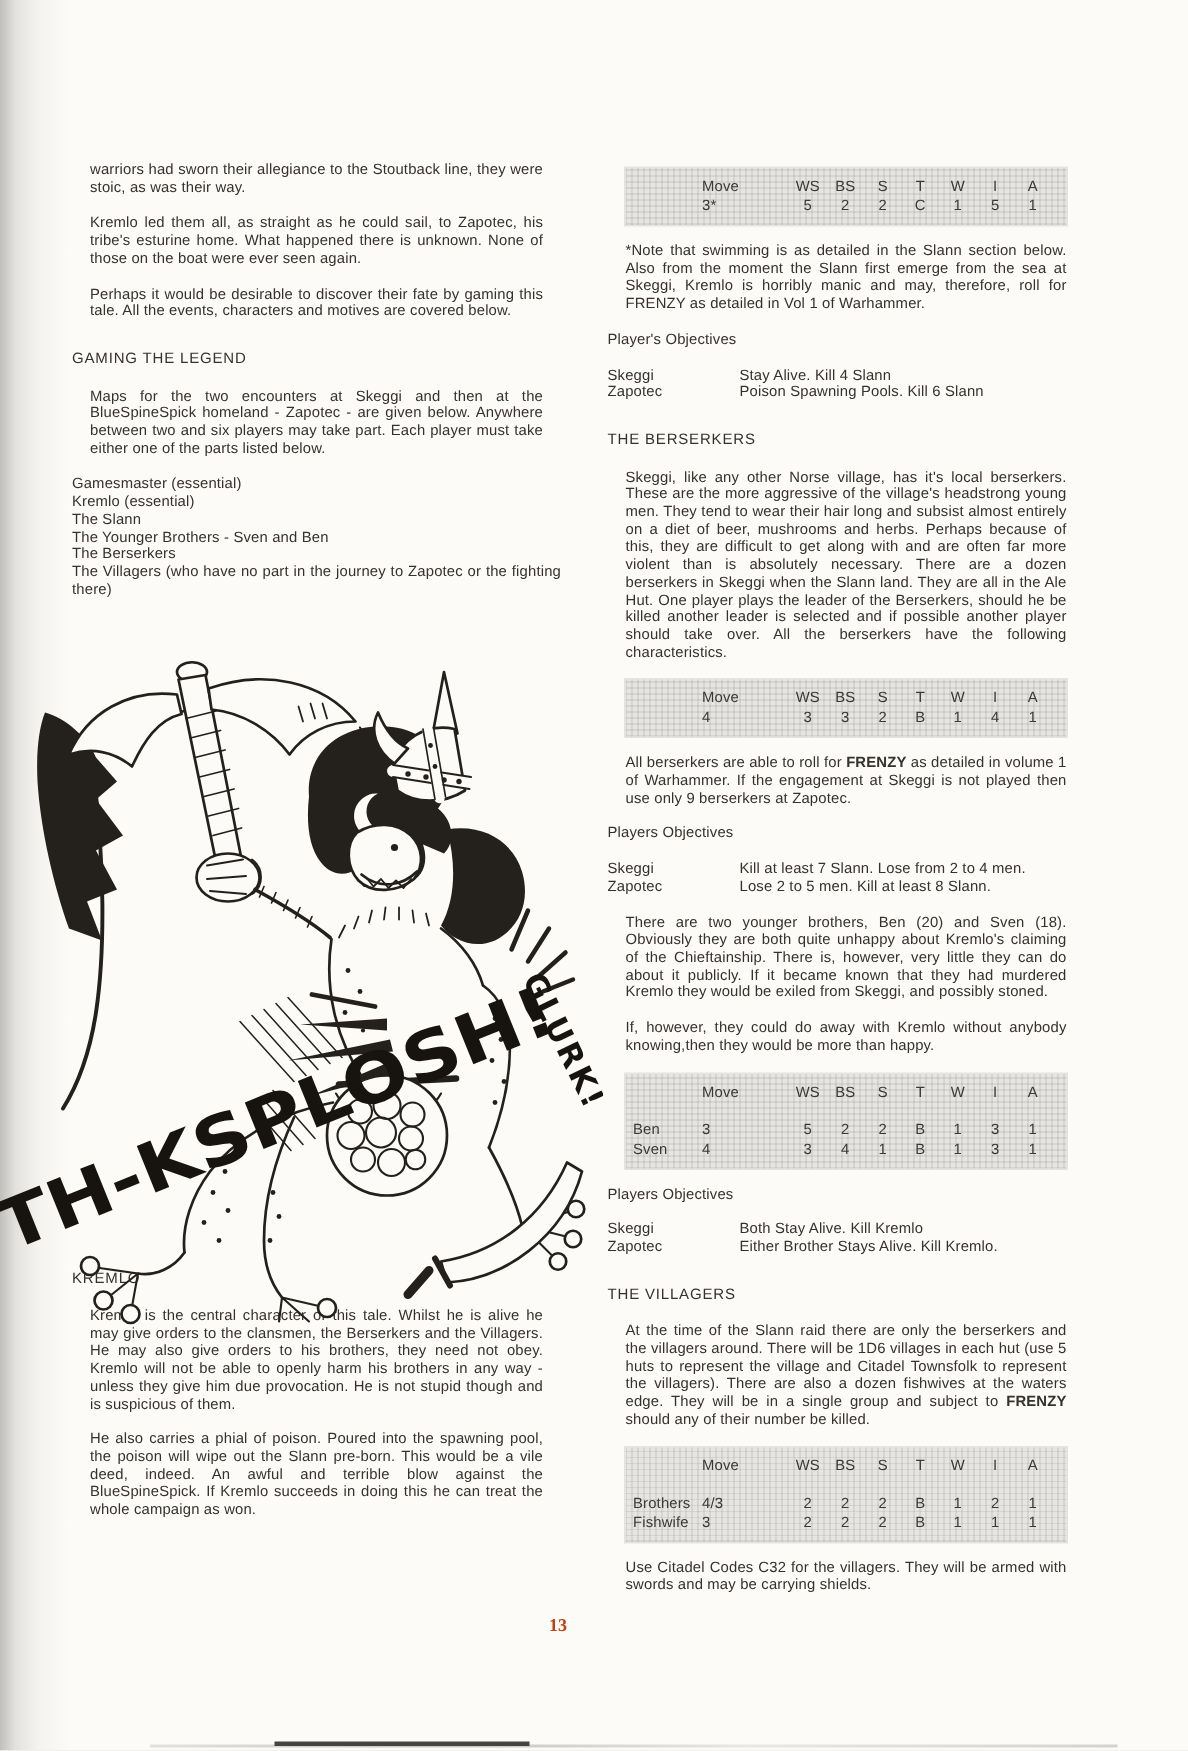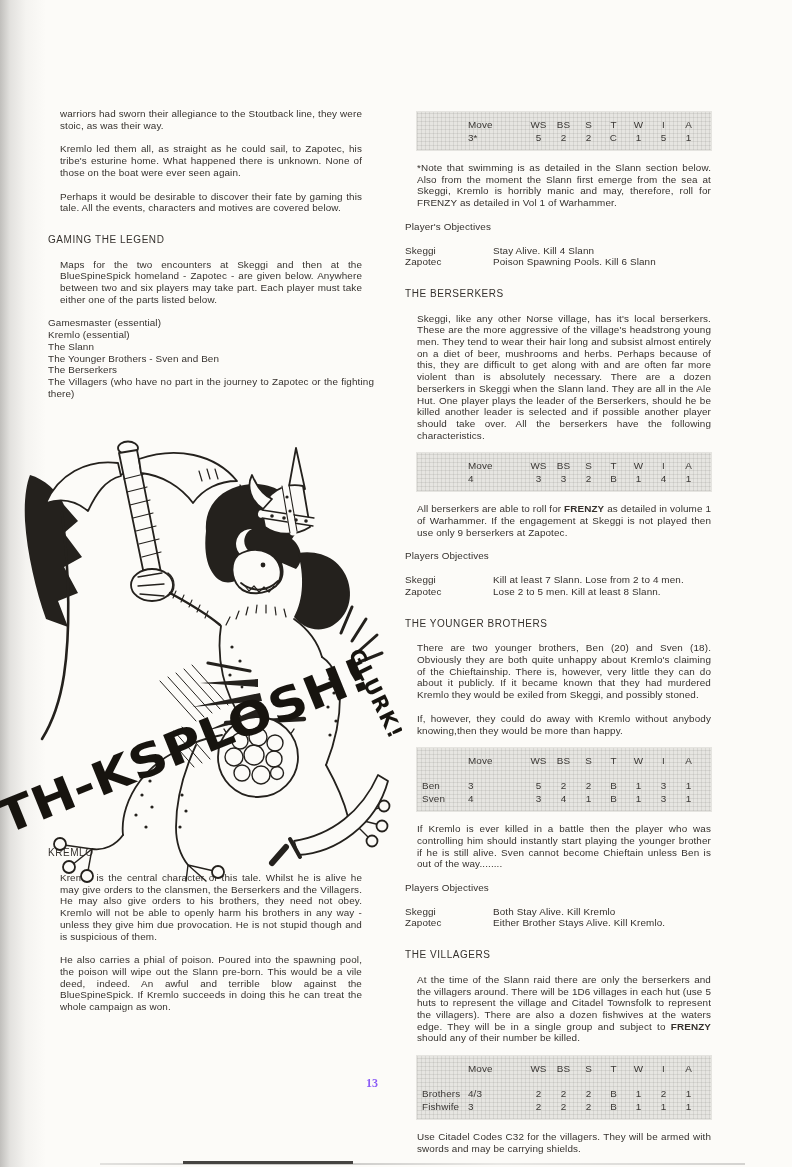--- a/index.html
+++ b/index.html
@@ -30,21 +30,21 @@
         background-image:repeating-linear-gradient(0deg,rgba(105,105,100,.13) 0 1px,rgba(0,0,0,0) 1px 4px),
                          repeating-linear-gradient(90deg,rgba(105,105,100,.13) 0 1px,rgba(0,0,0,0) 1px 4px);
         box-shadow:0 0 0 1px rgba(160,158,152,.25);}
   .tc{line-height:13px;color:#3b3835;}
   .tc.st{text-align:center;}
   .stat-table[data-table="2"] .hdr,.stat-table[data-table="3"] .hdr{margin-bottom:12px;}
 
   .illustration{position:absolute;left:0;top:435px;width:402px;height:449px;}
   .spacer-illustration{height:428px;}
   .page-number{position:absolute;left:366px;top:1076px;font-family:"Liberation Serif","DejaVu Serif",serif;
-        font-weight:bold;font-size:12px;color:#8b5cf6;}
+        font-weight:bold;font-size:12px;color:#c2410c;}
   b{font-weight:bold;}
 </style>
 </head>
 <body>
 
 <div class="page">
   <div class="edge-shadow"></div>
 
   <div class="col col-left">
     <p class="para first">warriors had sworn their allegiance to the Stoutback line, they were stoic, as was their way.</p>
@@ -263,21 +263,20 @@
       <div class="obj-row">
         <span class="obj-label">Skeggi</span>
         <span class="obj-text">Kill at least 7 Slann. Lose from 2 to 4 men.</span>
       </div>
       <div class="obj-row">
         <span class="obj-label">Zapotec</span>
         <span class="obj-text">Lose 2 to 5 men. Kill at least 8 Slann.</span>
       </div>
     </div>
 
-    <div class="section-heading">THE YOUNGER BROTHERS</div>
     <p class="para">There are two younger brothers, Ben (20) and Sven (18). Obviously they are both quite unhappy about Kremlo's claiming of the Chieftainship. There is, however, very little they can do about it publicly. If it became known that they had murdered Kremlo they would be exiled from Skeggi, and possibly stoned.</p>
     <p class="para">If, however, they could do away with Kremlo without anybody knowing,then they would be more than happy.</p>
 
     <div class="stat-table" data-table="2">
         <div class="tc lbl hdr"></div>
         <div class="tc mv hdr">Move</div>
         <div class="tc st hdr">WS</div>
         <div class="tc st hdr">BS</div>
         <div class="tc st hdr">S</div>
         <div class="tc st hdr">T</div>
@@ -297,21 +296,20 @@
         <div class="tc mv">4</div>
         <div class="tc st">3</div>
         <div class="tc st">4</div>
         <div class="tc st">1</div>
         <div class="tc st">B</div>
         <div class="tc st">1</div>
         <div class="tc st">3</div>
         <div class="tc st">1</div>
       </div>
 
-    <p class="para">If Kremlo is ever killed in a battle then the player who was controlling him should instantly start playing the younger brother if he is still alive. Sven cannot become Chieftain unless Ben is out of the way........</p>
 
     <div class="obj-heading">Players Objectives</div>
     <div class="obj-block">
       <div class="obj-row">
         <span class="obj-label">Skeggi</span>
         <span class="obj-text">Both Stay Alive. Kill Kremlo</span>
       </div>
       <div class="obj-row">
         <span class="obj-label">Zapotec</span>
         <span class="obj-text">Either Brother Stays Alive. Kill Kremlo.</span>

